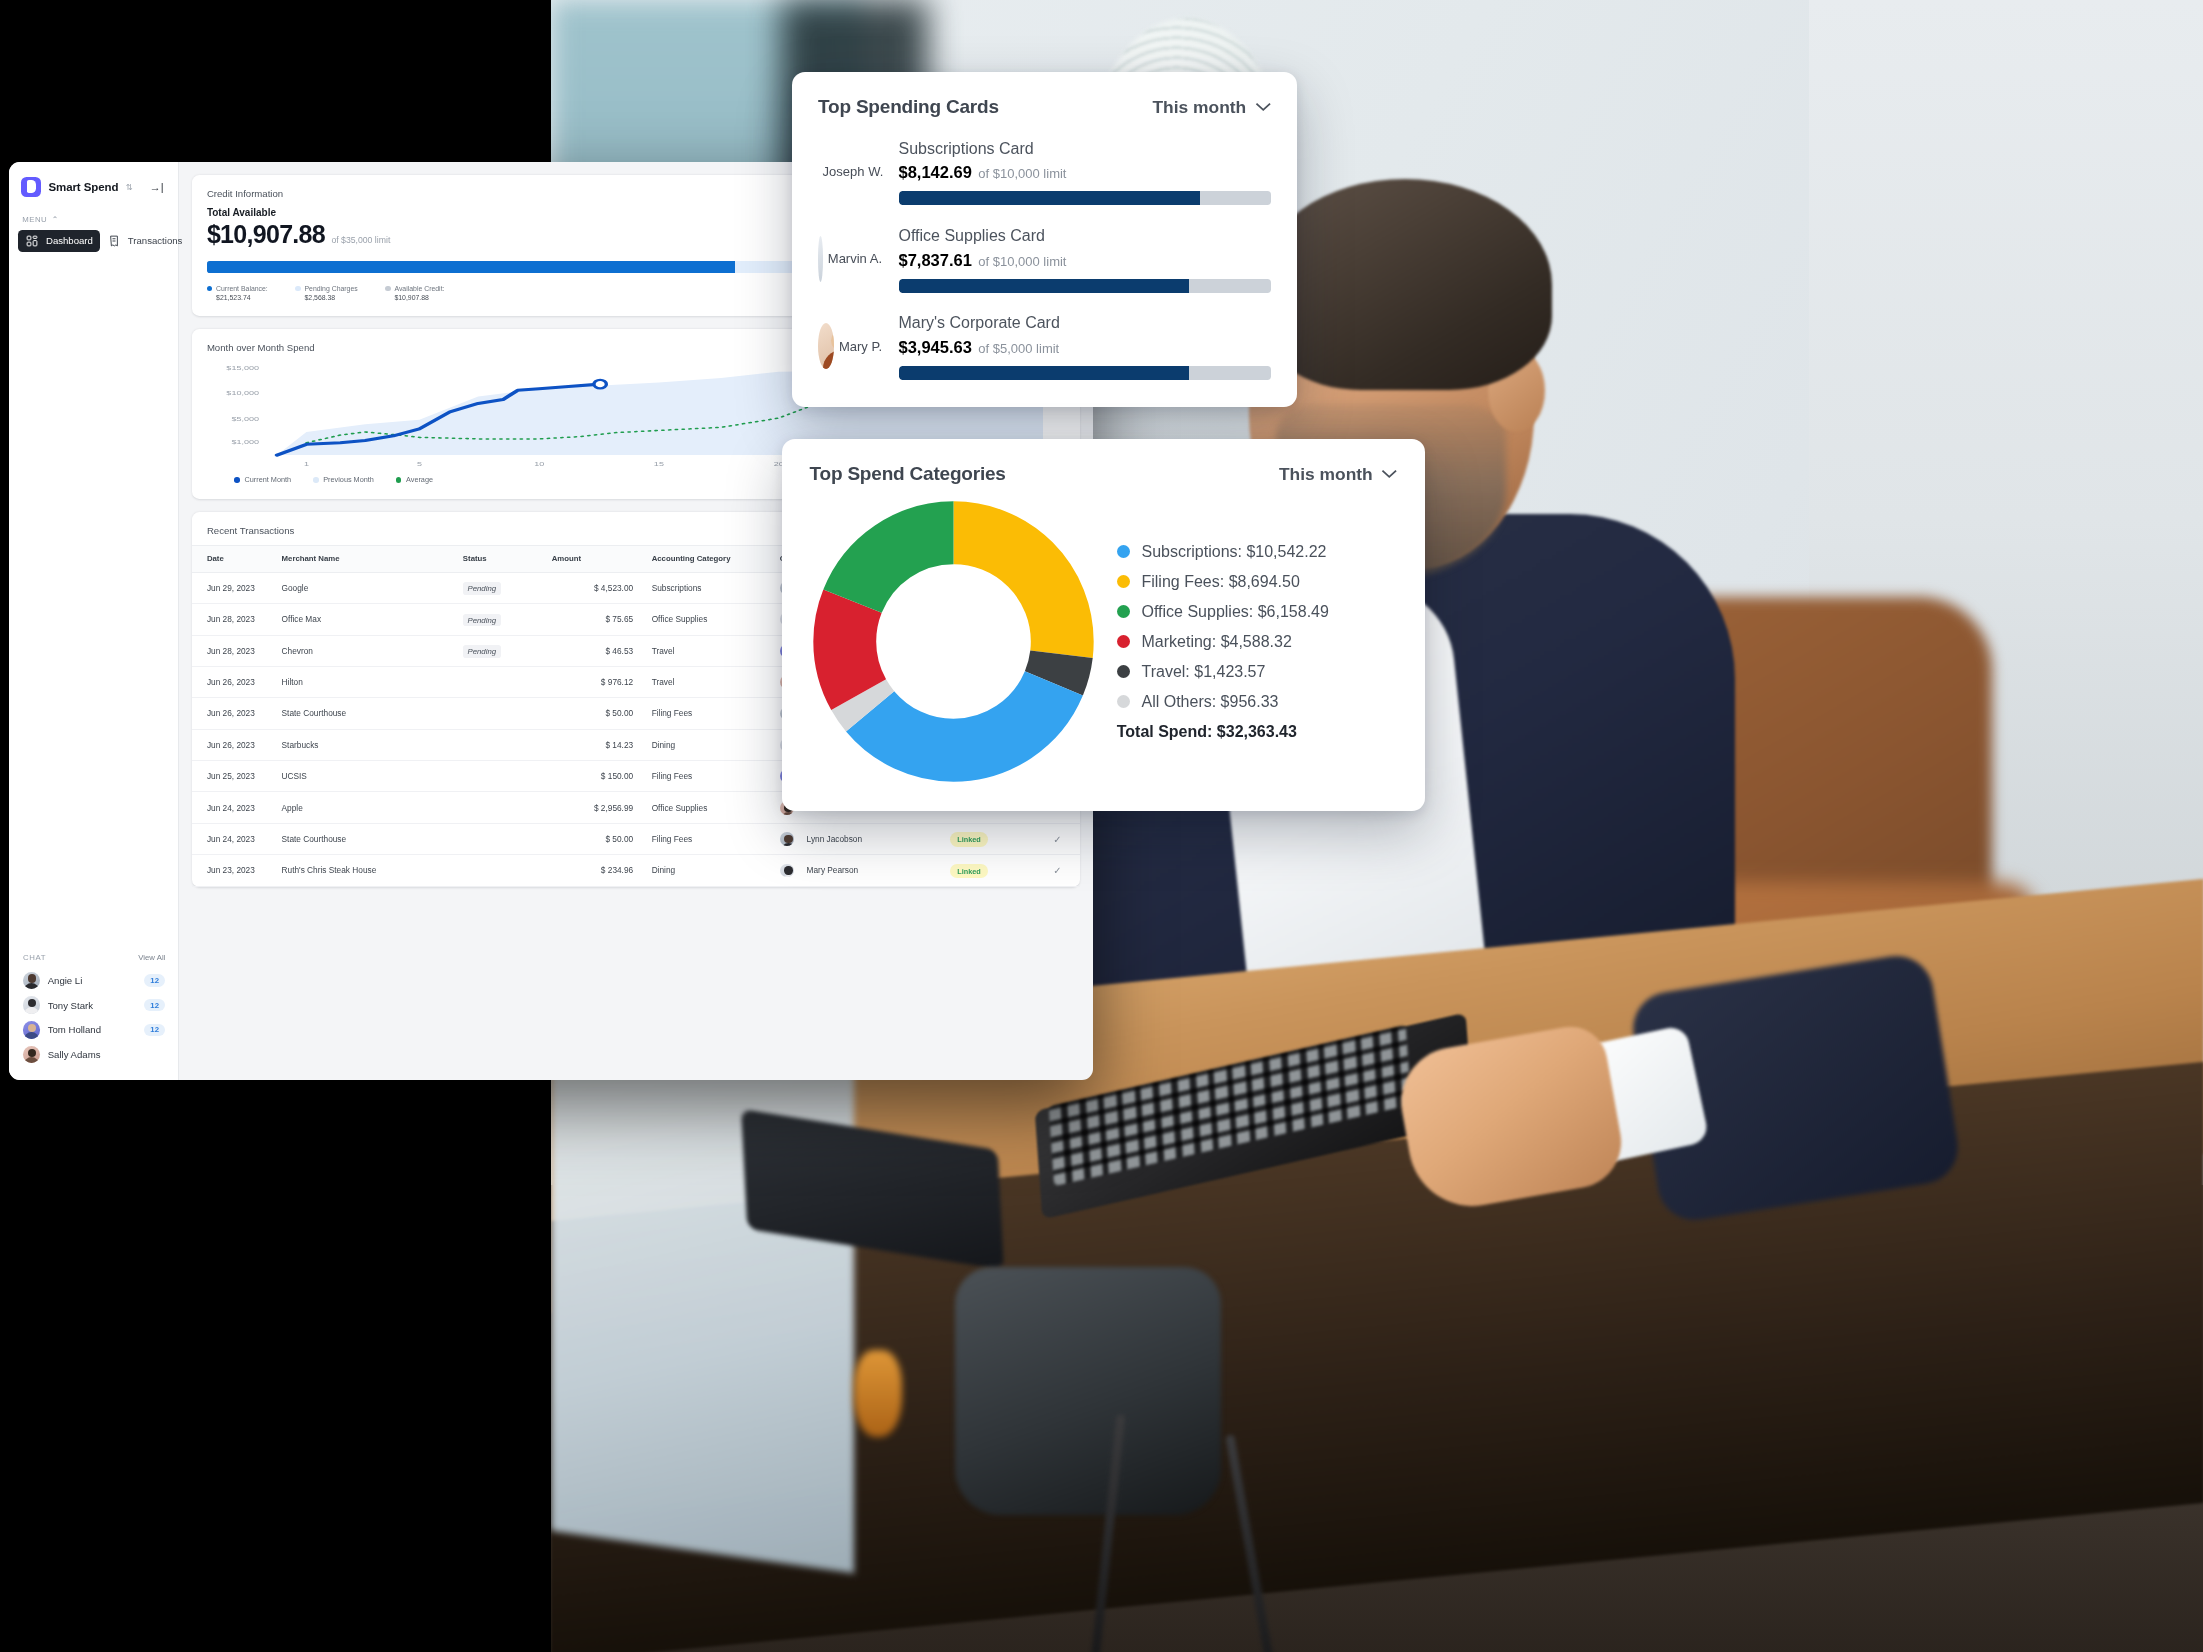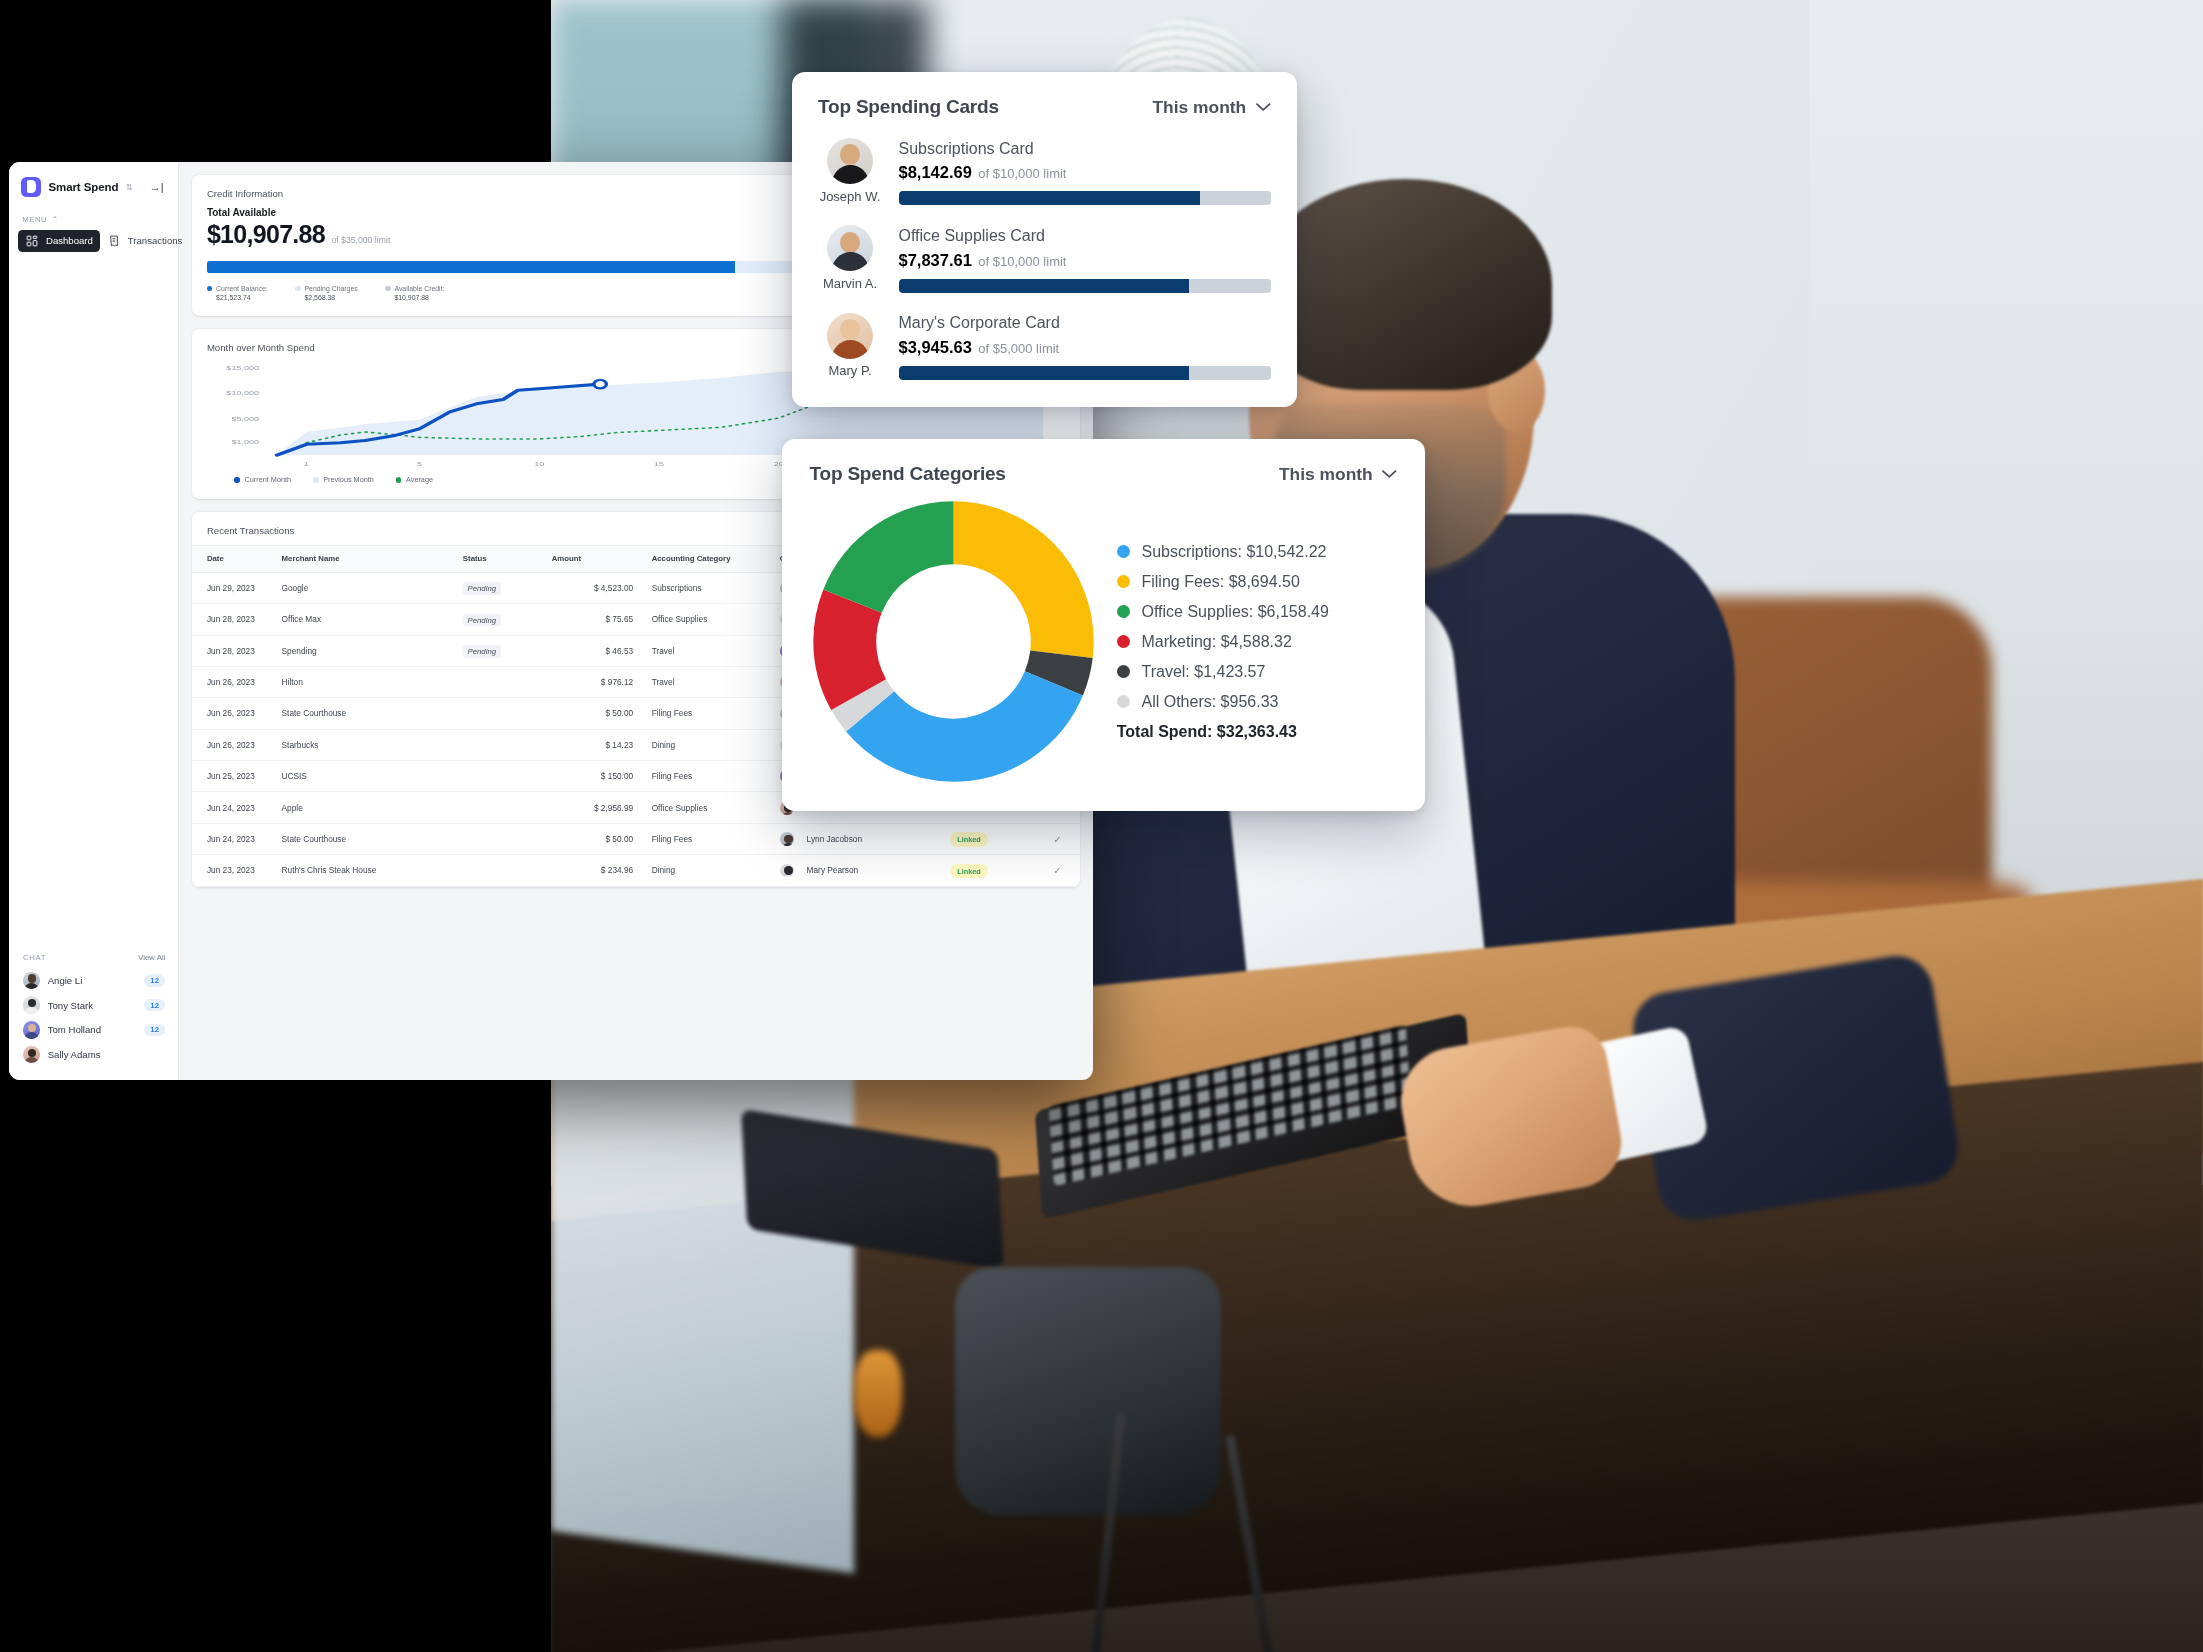--- a/index.html
+++ b/index.html
@@ -312,21 +312,21 @@
     position: absolute; background: #fff; border-radius: 13px;
     box-shadow: 0 22px 55px rgba(10,20,40,.28), 0 3.7px 13px rgba(10,20,40,.12);
   }
   .panel-head { display: flex; align-items: center; justify-content: space-between; }
   .panel-title { font-size: 19px; font-weight: bold; color: #3f4650; letter-spacing: -0.2px; }
   .panel-period { display: flex; align-items: center; gap: 8.3px; font-size: 17.4px; font-weight: bold; color: #4b525c; cursor: pointer; }
 
   
   #spend-cards { left: 792px; top: 72px; width: 505px; padding: 24px 26px 27.5px 26px; }
   .sc-row { display: flex; gap: 16.5px; margin-top: 20px; }
-  .sc-av-wrap { width: 64px; flex: 0 0 64px; display: flex; flex-direction: column; align-items: center; gap: 4.6px; }
+  .sc-av-wrap { width: 64px; flex: 0 0 64px; display: flex; flex-direction: row; align-items: center; gap: 4.6px; }
   .sc-av { width: 46px; height: 46px; border-radius: 50%; position: relative; overflow: hidden;
            background: linear-gradient(150deg,#e8e4df,#cfcbc5); }
   .sc-av::before { content:""; position:absolute; left:13px; top:6.4px; width:20px; height:21px; border-radius:50%; background:#c79a74; }
   .sc-av::after  { content:""; position:absolute; left:4.6px; top:27px; width:37px; height:24px; border-radius:18.4px 18.4px 0 0; background:#1f2126; }
   .sc-av.a::before{background:#d6a97f}.sc-av.a::after{background:#18181b}
   .sc-av.b{background:linear-gradient(150deg,#e9edf2,#c9d1da)}.sc-av.b::before{background:#d6a87c}.sc-av.b::after{background:#2c3038}
   .sc-av.c{background:linear-gradient(150deg,#f2ddcb,#dfbfa5)}.sc-av.c::before{background:#e8c39c}.sc-av.c::after{background:#9d4a22}
   .sc-name { font-size: 13px; color: #474d57; white-space: nowrap; }
   .sc-body { flex: 1; padding-top: 1.8px; }
   .sc-card-name { font-size: 16px; color: #4c535d; margin-bottom: 5.5px; }
@@ -590,21 +590,21 @@
                   <span class="holder">
                     <span class="avatar av-b"></span>
                     <span class="hn">M</span>
                   </span>
                 </td>
                 <td class="c-link"></td>
                 <td class="c-chev"><span class="chk">✓</span></td>
               </tr>
               <tr>
                 <td class="c-date">Jun 28, 2023</td>
-                <td class="c-merch">Spending</td>
+                <td class="c-merch">Chevron</td>
                 <td class="c-status"><span class="pending">Pending</span></td>
                 <td class="c-amt">$ 46.53</td>
                 <td class="c-cat">Travel</td>
                 <td class="c-hold">
                   <span class="holder">
                     <span class="avatar av-c"></span>
                     <span class="hn">Pe</span>
                   </span>
                 </td>
                 <td class="c-link"></td>

